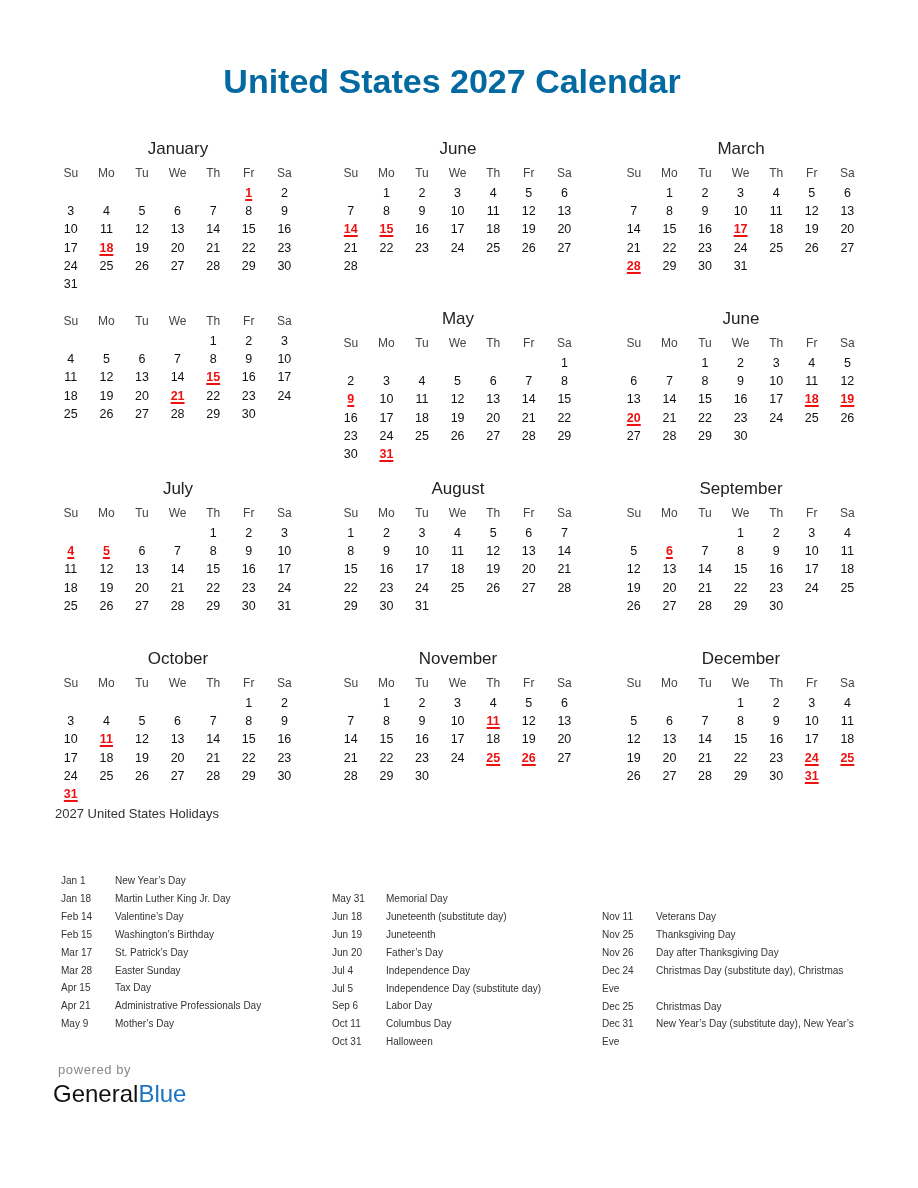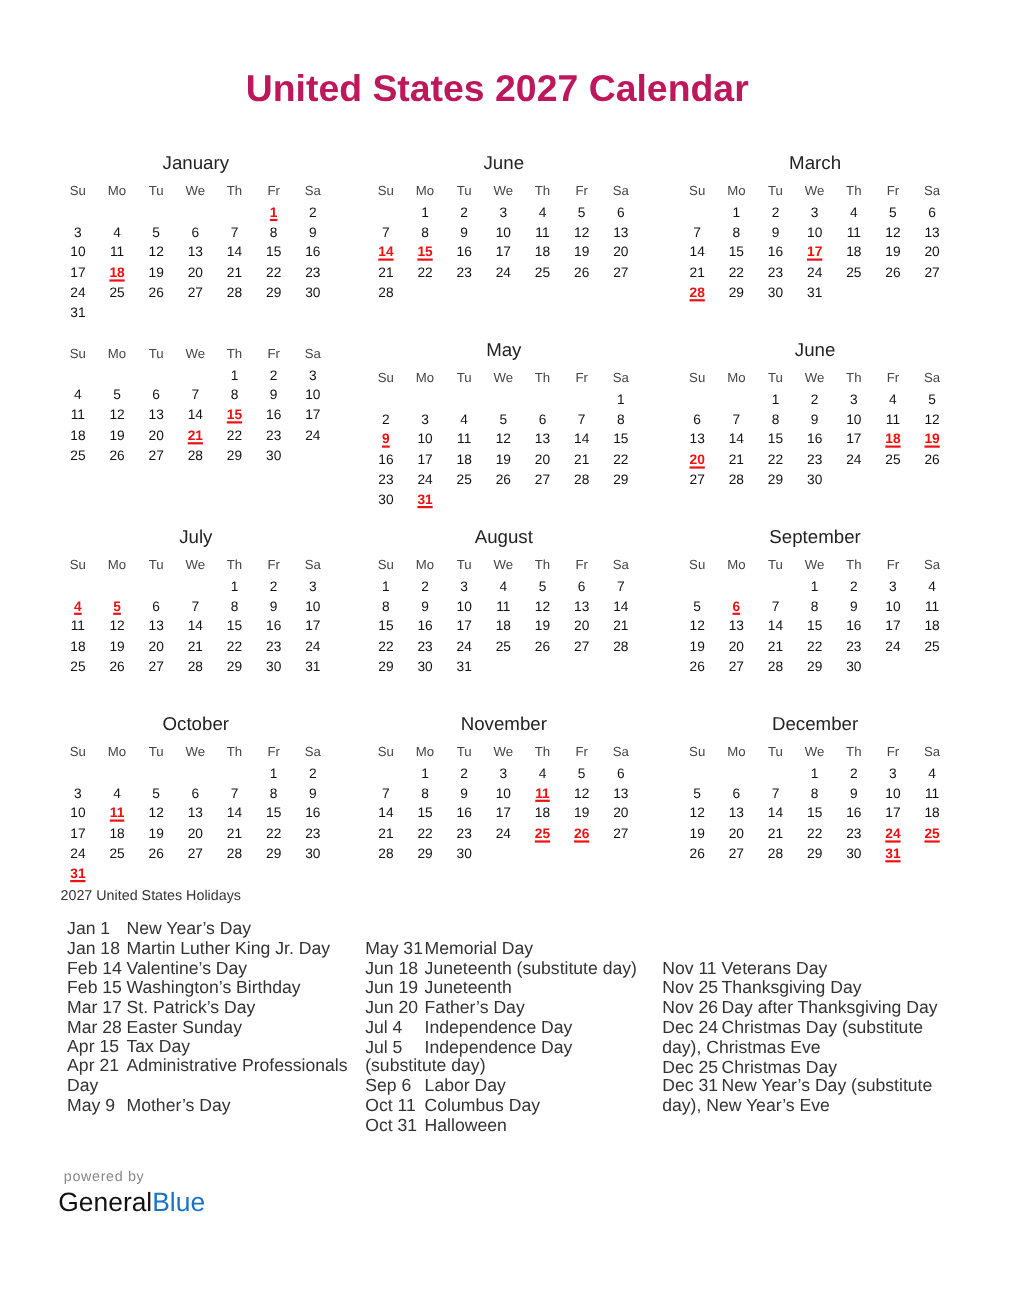--- a/index.html
+++ b/index.html
@@ -1,25 +1,25 @@
 <!DOCTYPE html>
 <html><head>
 <meta charset="utf-8">
 <style>
   html, body { margin: 0; padding: 0; background: #ffffff; }
   body { width: 918px; height: 1188px; position: relative; font-family: "Liberation Sans", "DejaVu Sans", sans-serif; color: #1a1a1a; overflow: hidden; }
-  .title { position: absolute; top: 62px; left: 0; width: 904px; text-align: center; font-size: 34px; font-weight: bold; color: #be185d; letter-spacing: 0px; }
+  .title { position: absolute; top: 62px; left: 0; width: 904px; text-align: center; font-size: 34px; font-weight: bold; color: #0369a1; letter-spacing: 0px; }
   .month { position: absolute; width: 250px; margin-top: 14px; }
   .month-name { text-align: center; font-size: 17px; color: #222; height: 22px; line-height: 22px; }
   .grid { display: grid; grid-template-columns: repeat(7, 35.6px); margin-top: 2px; }
   .dow { font-size: 12px; color: #444; text-align: center; height: 22px; line-height: 22px; }
   .day { font-size: 12.5px; text-align: center; height: 18.2px; line-height: 18.2px; color: #111; }
   .day.holiday { color: #ee1111; font-weight: bold; text-decoration: underline; text-decoration-thickness: 1.5px; text-underline-offset: 2px; }
   .hol-title { position: absolute; left: 55px; top: 806px; font-size: 13px; color: #333; }
-  .hol-col { position: absolute; width: 260px; font-size: 16px; color: #333; }
+  .hol-col { position: absolute; width: 260px; font-size: 10px; color: #333; margin-top: 36px; }
   .hol-row { line-height: 17.9px; }
   .hol-date { display: inline-block; width: 54px; }
   .footer-powered { position: absolute; left: 58px; top: 1062px; font-size: 13px; color: #888; letter-spacing: 0.6px; text-align: right; }
   .footer-brand { position: absolute; left: 53px; top: 1080px; font-size: 24px; color: #111; }
   .footer-brand .blue { color: #1a73c4; }
 </style>
 </head>
 <body>
 
 <div class="title">United States 2027 Calendar</div>

